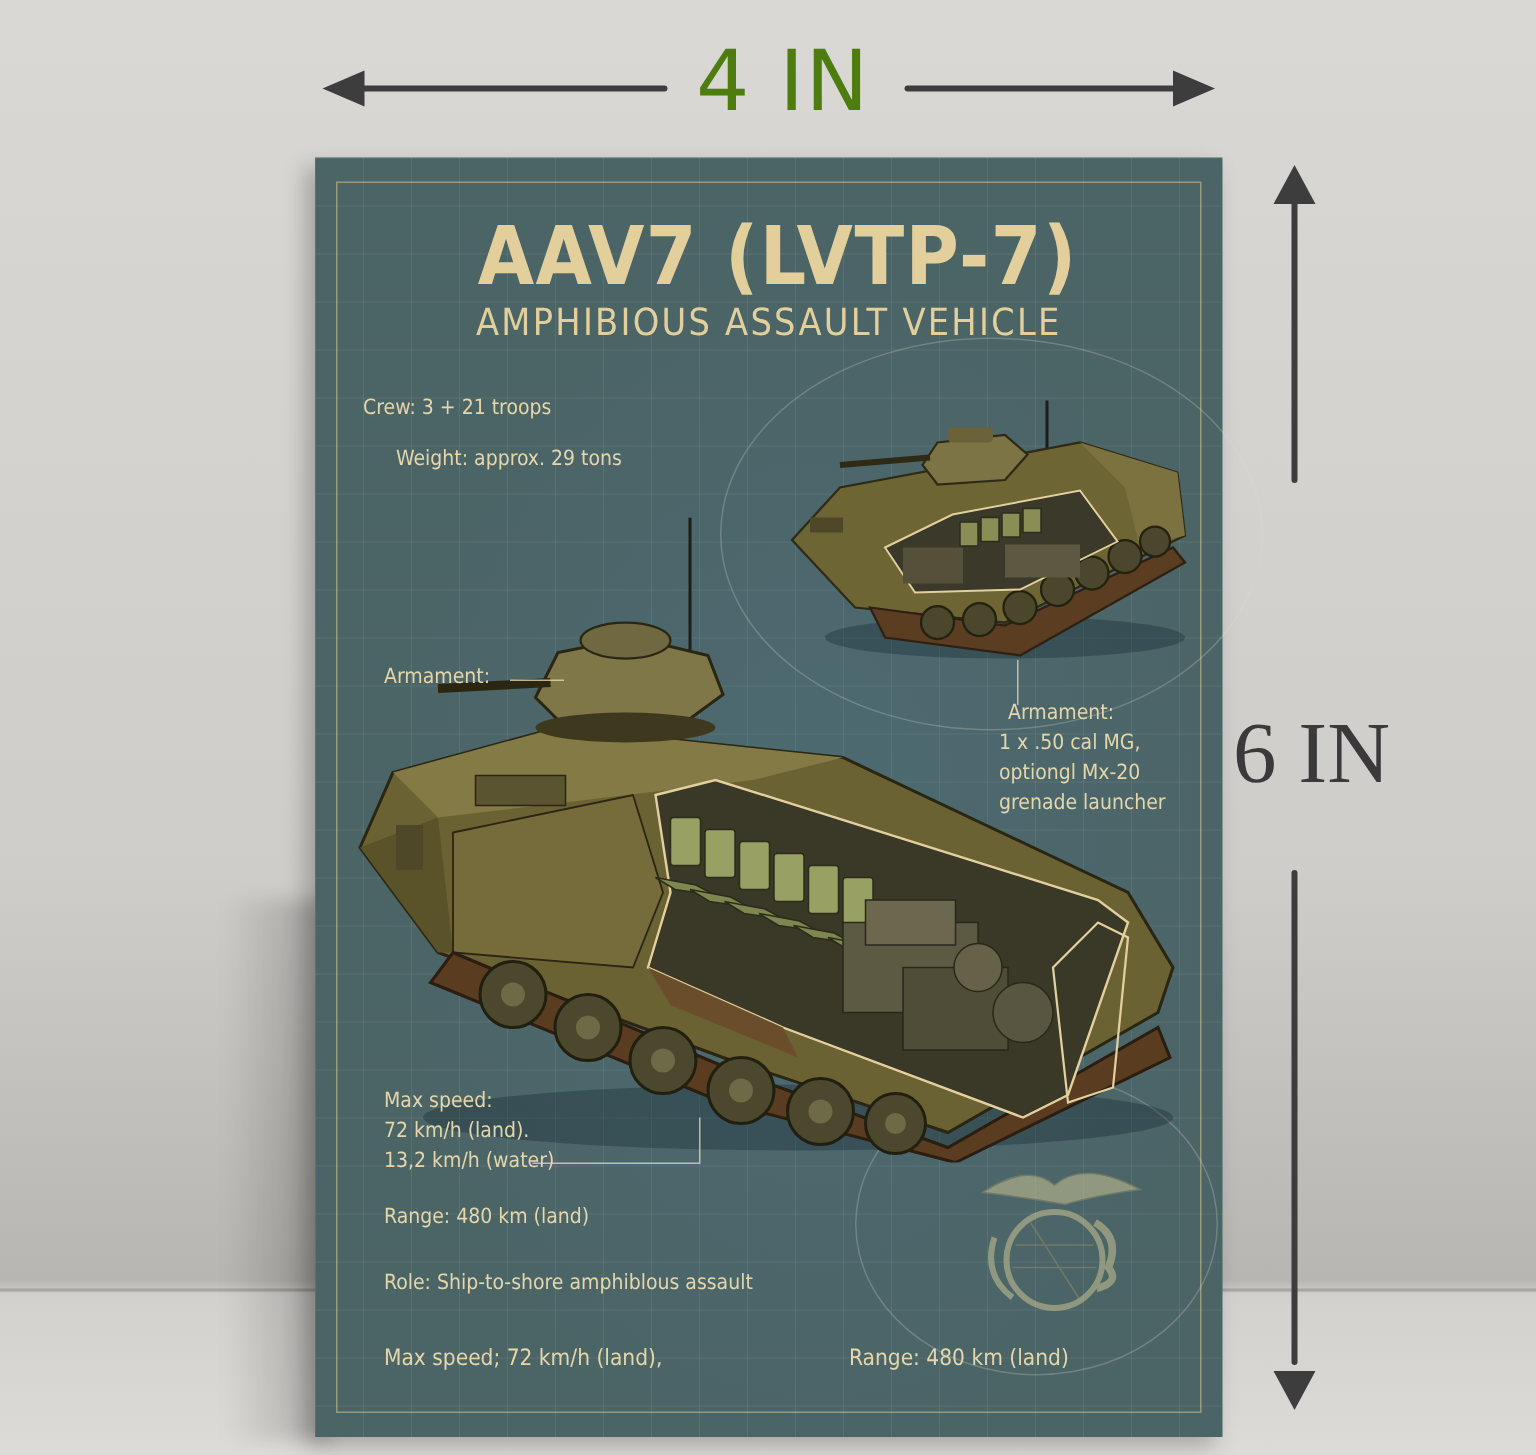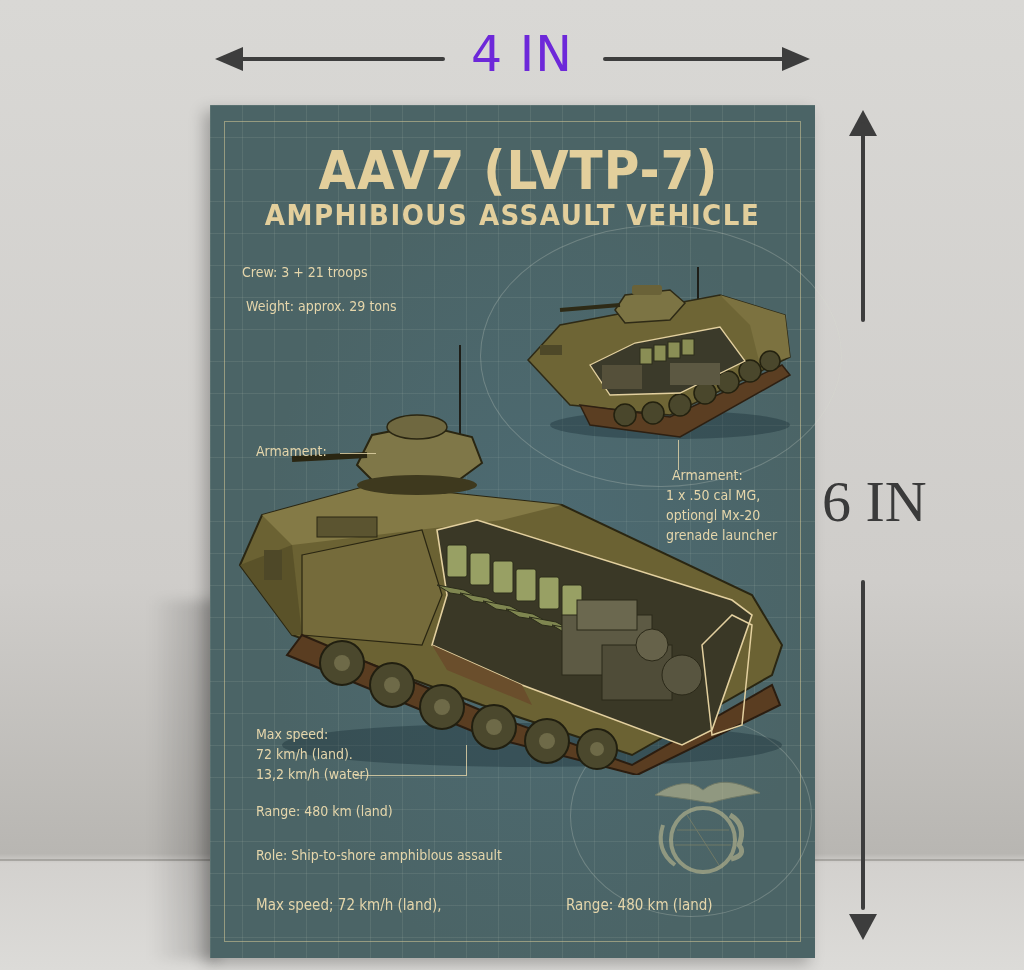--- a/index.html
+++ b/index.html
@@ -13,21 +13,21 @@
     background:linear-gradient(90deg,rgba(0,0,0,0) 0%,rgba(0,0,0,.22) 100%);filter:blur(6px);}
   
   .dim{color:#3b3b3b;position:absolute;}
   .dim-h{left:215px;top:28px;width:595px;height:60px;}
   .dim-h .line{position:absolute;top:29px;height:4px;background:#3d3d3d;border-radius:2px;}
   .dim-h .l1{left:12px;width:218px;}
   .dim-h .l2{left:388px;width:198px;}
   .dim-h .ah{position:absolute;top:19px;width:0;height:0;border-top:12px solid transparent;border-bottom:12px solid transparent;}
   .dim-h .ah-l{left:0;border-right:28px solid #3d3d3d;}
   .dim-h .ah-r{right:0;border-left:28px solid #3d3d3d;}
-  .dim-h .label{position:absolute;left:232px;top:-8px;width:150px;text-align:center;font-size:49px;line-height:70px;color:#6d28d9;letter-spacing:1px;font-family:"DejaVu Sans",sans-serif;}
+  .dim-h .label{position:absolute;left:232px;top:-8px;width:150px;text-align:center;font-size:56px;line-height:70px;color:#4d7c0f;letter-spacing:1px;font-family:"DejaVu Sans",sans-serif;}
   .dim-v{left:840px;top:110px;width:110px;height:830px;}
   .dim-v .line{position:absolute;left:21px;width:4px;background:#3d3d3d;border-radius:2px;}
   .dim-v .l1{top:12px;height:200px;}
   .dim-v .l2{top:470px;height:330px;}
   .dim-v .ah{position:absolute;left:9px;width:0;height:0;border-left:14px solid transparent;border-right:14px solid transparent;}
   .dim-v .ah-t{top:0;border-bottom:26px solid #3d3d3d;}
   .dim-v .ah-b{bottom:0;border-top:26px solid #3d3d3d;}
   .dim-v .label{position:absolute;left:-18px;top:360px;font-size:58px;line-height:64px;color:#3a3a3a;white-space:nowrap;font-family:Liberation Serif, serif;}
 
   
@@ -35,21 +35,21 @@
     background:#4b6466;
     background-image:
       radial-gradient(ellipse at 55% 55%,rgba(80,120,140,.35) 0%,rgba(0,0,0,0) 60%),
       linear-gradient(rgba(220,225,200,.10) 1px,transparent 1px),
       linear-gradient(90deg,rgba(220,225,200,.10) 1px,transparent 1px);
     background-size:100% 100%,32px 32px,32px 32px;
     box-shadow:-6px 6px 14px rgba(0,0,0,.25);
   }
   .inner-border{position:absolute;left:14px;top:16px;right:14px;bottom:16px;border:1.5px solid rgba(214,200,150,.55);}
   .title{position:absolute;left:0;right:0;top:36px;text-align:center;font-weight:bold;font-size:54px;line-height:60px;letter-spacing:1px;color:#e3cf9c;font-family:"DejaVu Sans Condensed","DejaVu Sans",sans-serif;padding-left:12px;}
-  .subtitle{position:absolute;left:0;right:0;top:96px;text-align:center;font-weight:bold;font-size:29px;line-height:28px;letter-spacing:1.5px;color:#e3cf9c;}
+  .subtitle{position:absolute;left:0;right:0;top:96px;text-align:center;font-weight:normal;font-size:25px;line-height:28px;letter-spacing:1.5px;color:#e3cf9c;}
   .spec{position:absolute;font-size:14px;line-height:19px;color:#e5d6ab;white-space:nowrap;}
   .spec.big{font-size:15px;}
   .leader{position:absolute;background:rgba(230,215,170,.8);}
   .vehicle{position:absolute;}
   .emblem{position:absolute;left:425px;top:650px;width:140px;height:120px;opacity:.55;}
   .arc{position:absolute;border:1px solid rgba(220,225,210,.25);border-radius:50%;}
 </style>
 </head>
 <body>
 
@@ -72,21 +72,21 @@
   <div class="ah ah-b"></div>
 </div>
 
 <div class="poster">
   <div class="inner-border"></div>
 
   <div class="title">AAV7 (LVTP-7)</div>
   <div class="subtitle">AMPHIBIOUS ASSAULT VEHICLE</div>
 
   <div class="spec" style="left:32px;top:158px;">Crew: 3 + 21 troops</div>
-  <div class="spec" style="left:36px;top:192px;">Weight: approx. 29 tons</div>
+  <div class="spec" style="left:54px;top:192px;">Weight: approx. 29 tons</div>
 
   <div class="arc" style="left:270px;top:120px;width:360px;height:260px;"></div>
   <div class="arc" style="left:360px;top:610px;width:240px;height:200px;"></div>
 
   <svg class="vehicle" style="left:310px;top:160px;" width="275" height="175" viewBox="0 0 275 175">
     <ellipse cx="150" cy="160" rx="120" ry="14" fill="rgba(20,40,50,.35)"></ellipse>
     <line x1="178" y1="2" x2="178" y2="40" stroke="#1e1e18" stroke-width="2"></line>
 
     <polygon points="8,95 40,60 200,30 265,50 270,92 150,150 50,140" fill="#6e6535" stroke="#2e2a16" stroke-width="1.5"></polygon>
     <polygon points="200,30 265,50 270,92 240,100 230,60" fill="#7c7240"></polygon>

